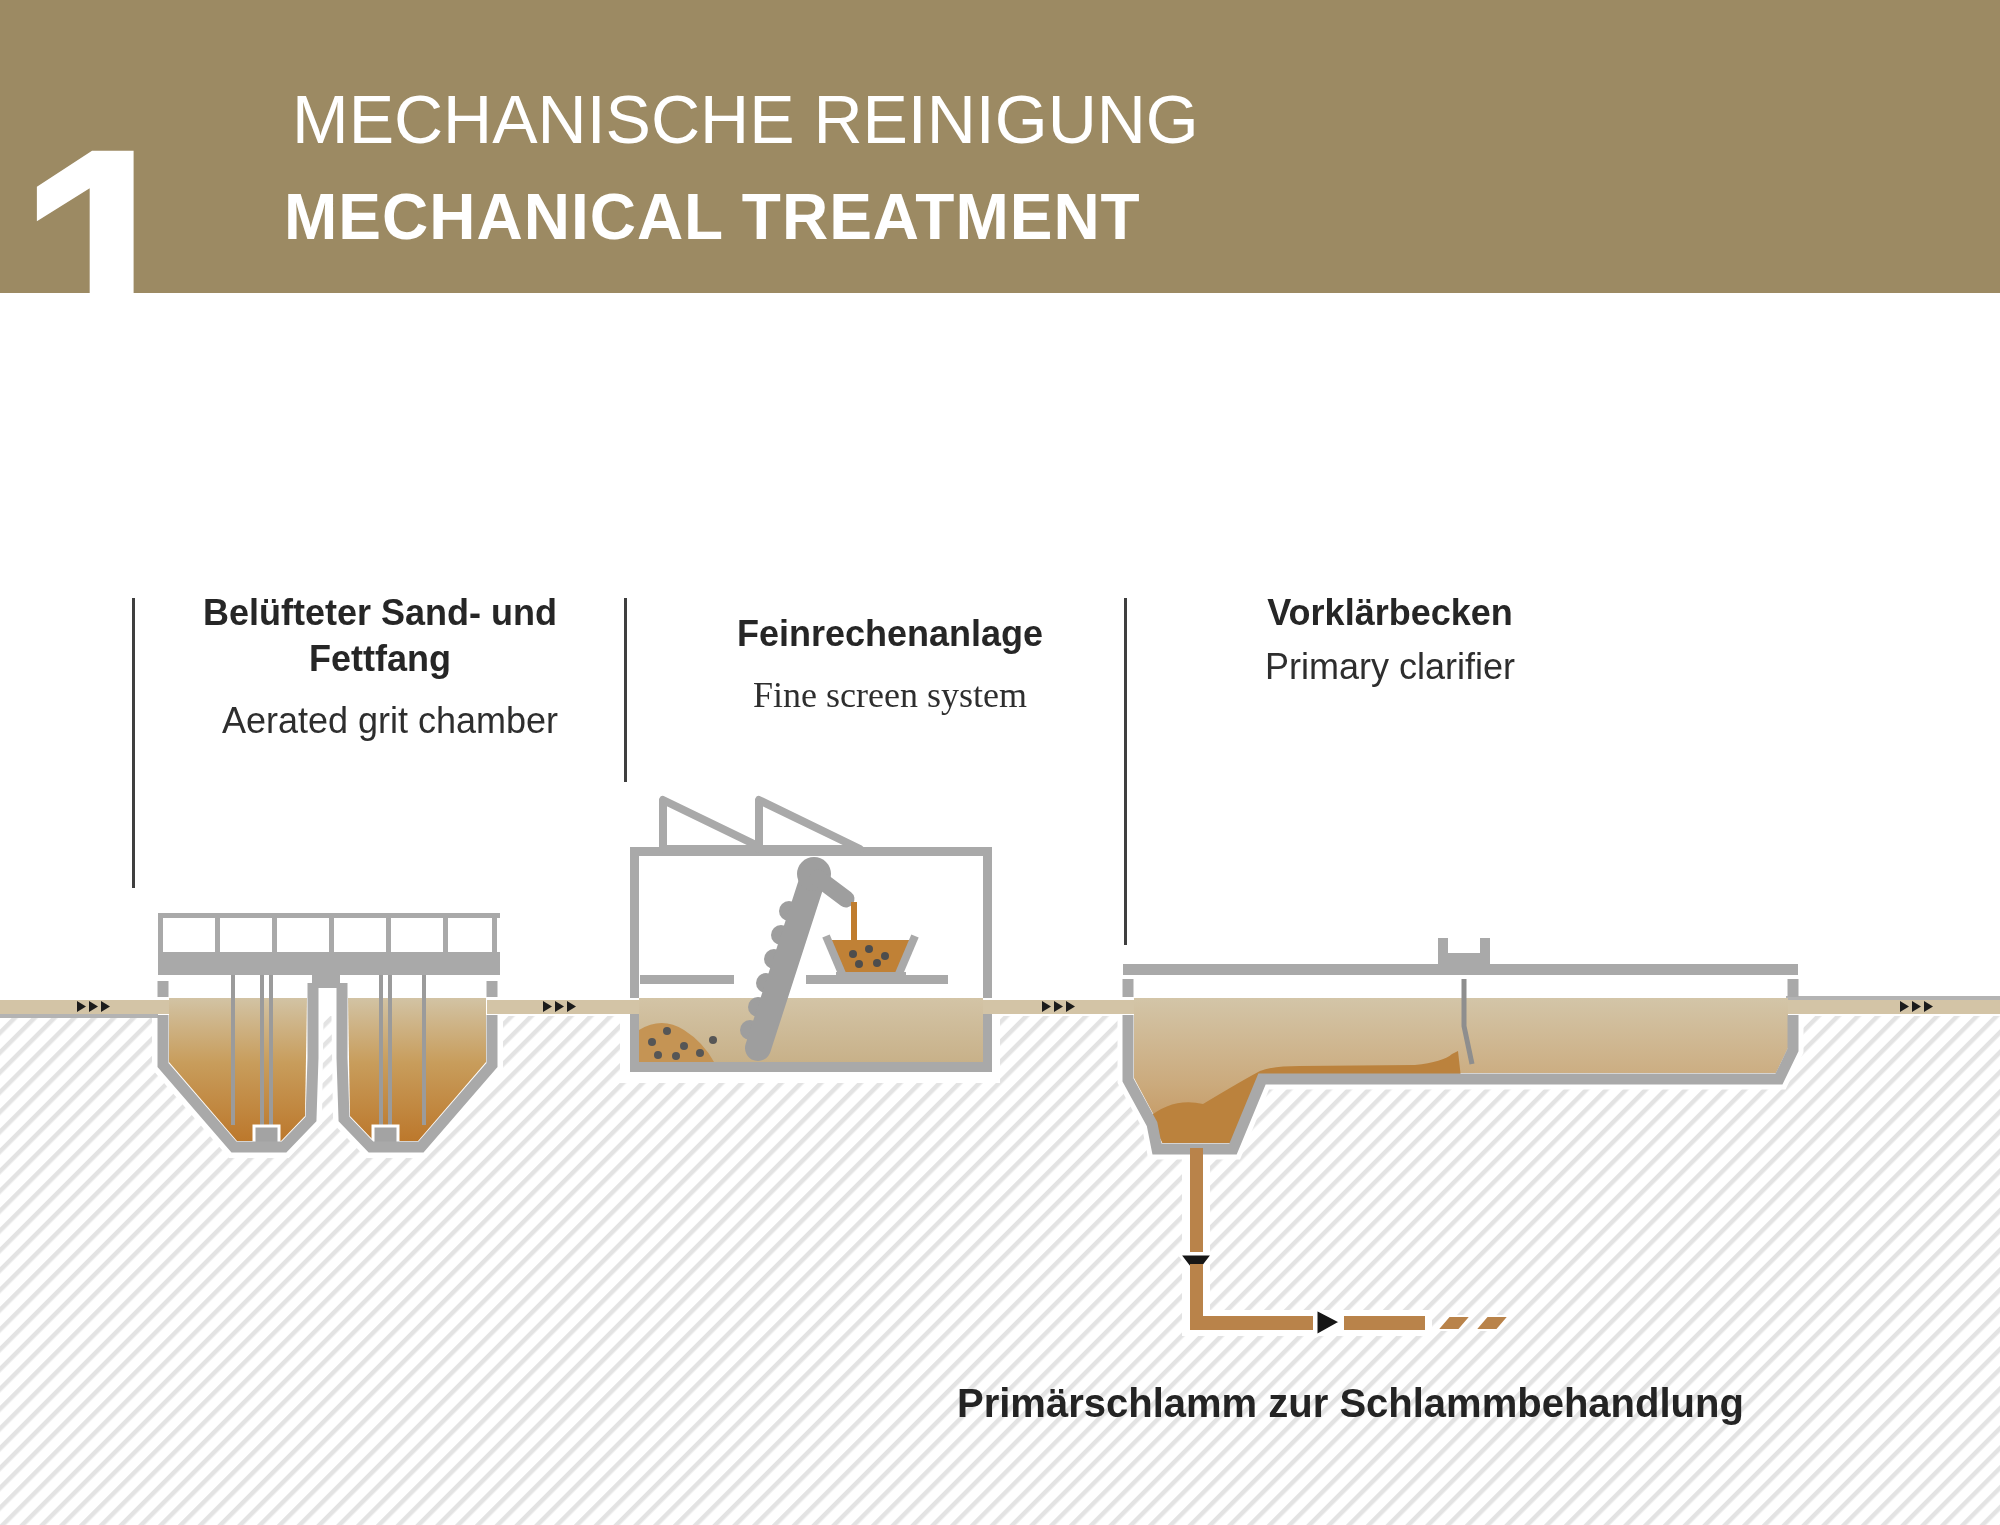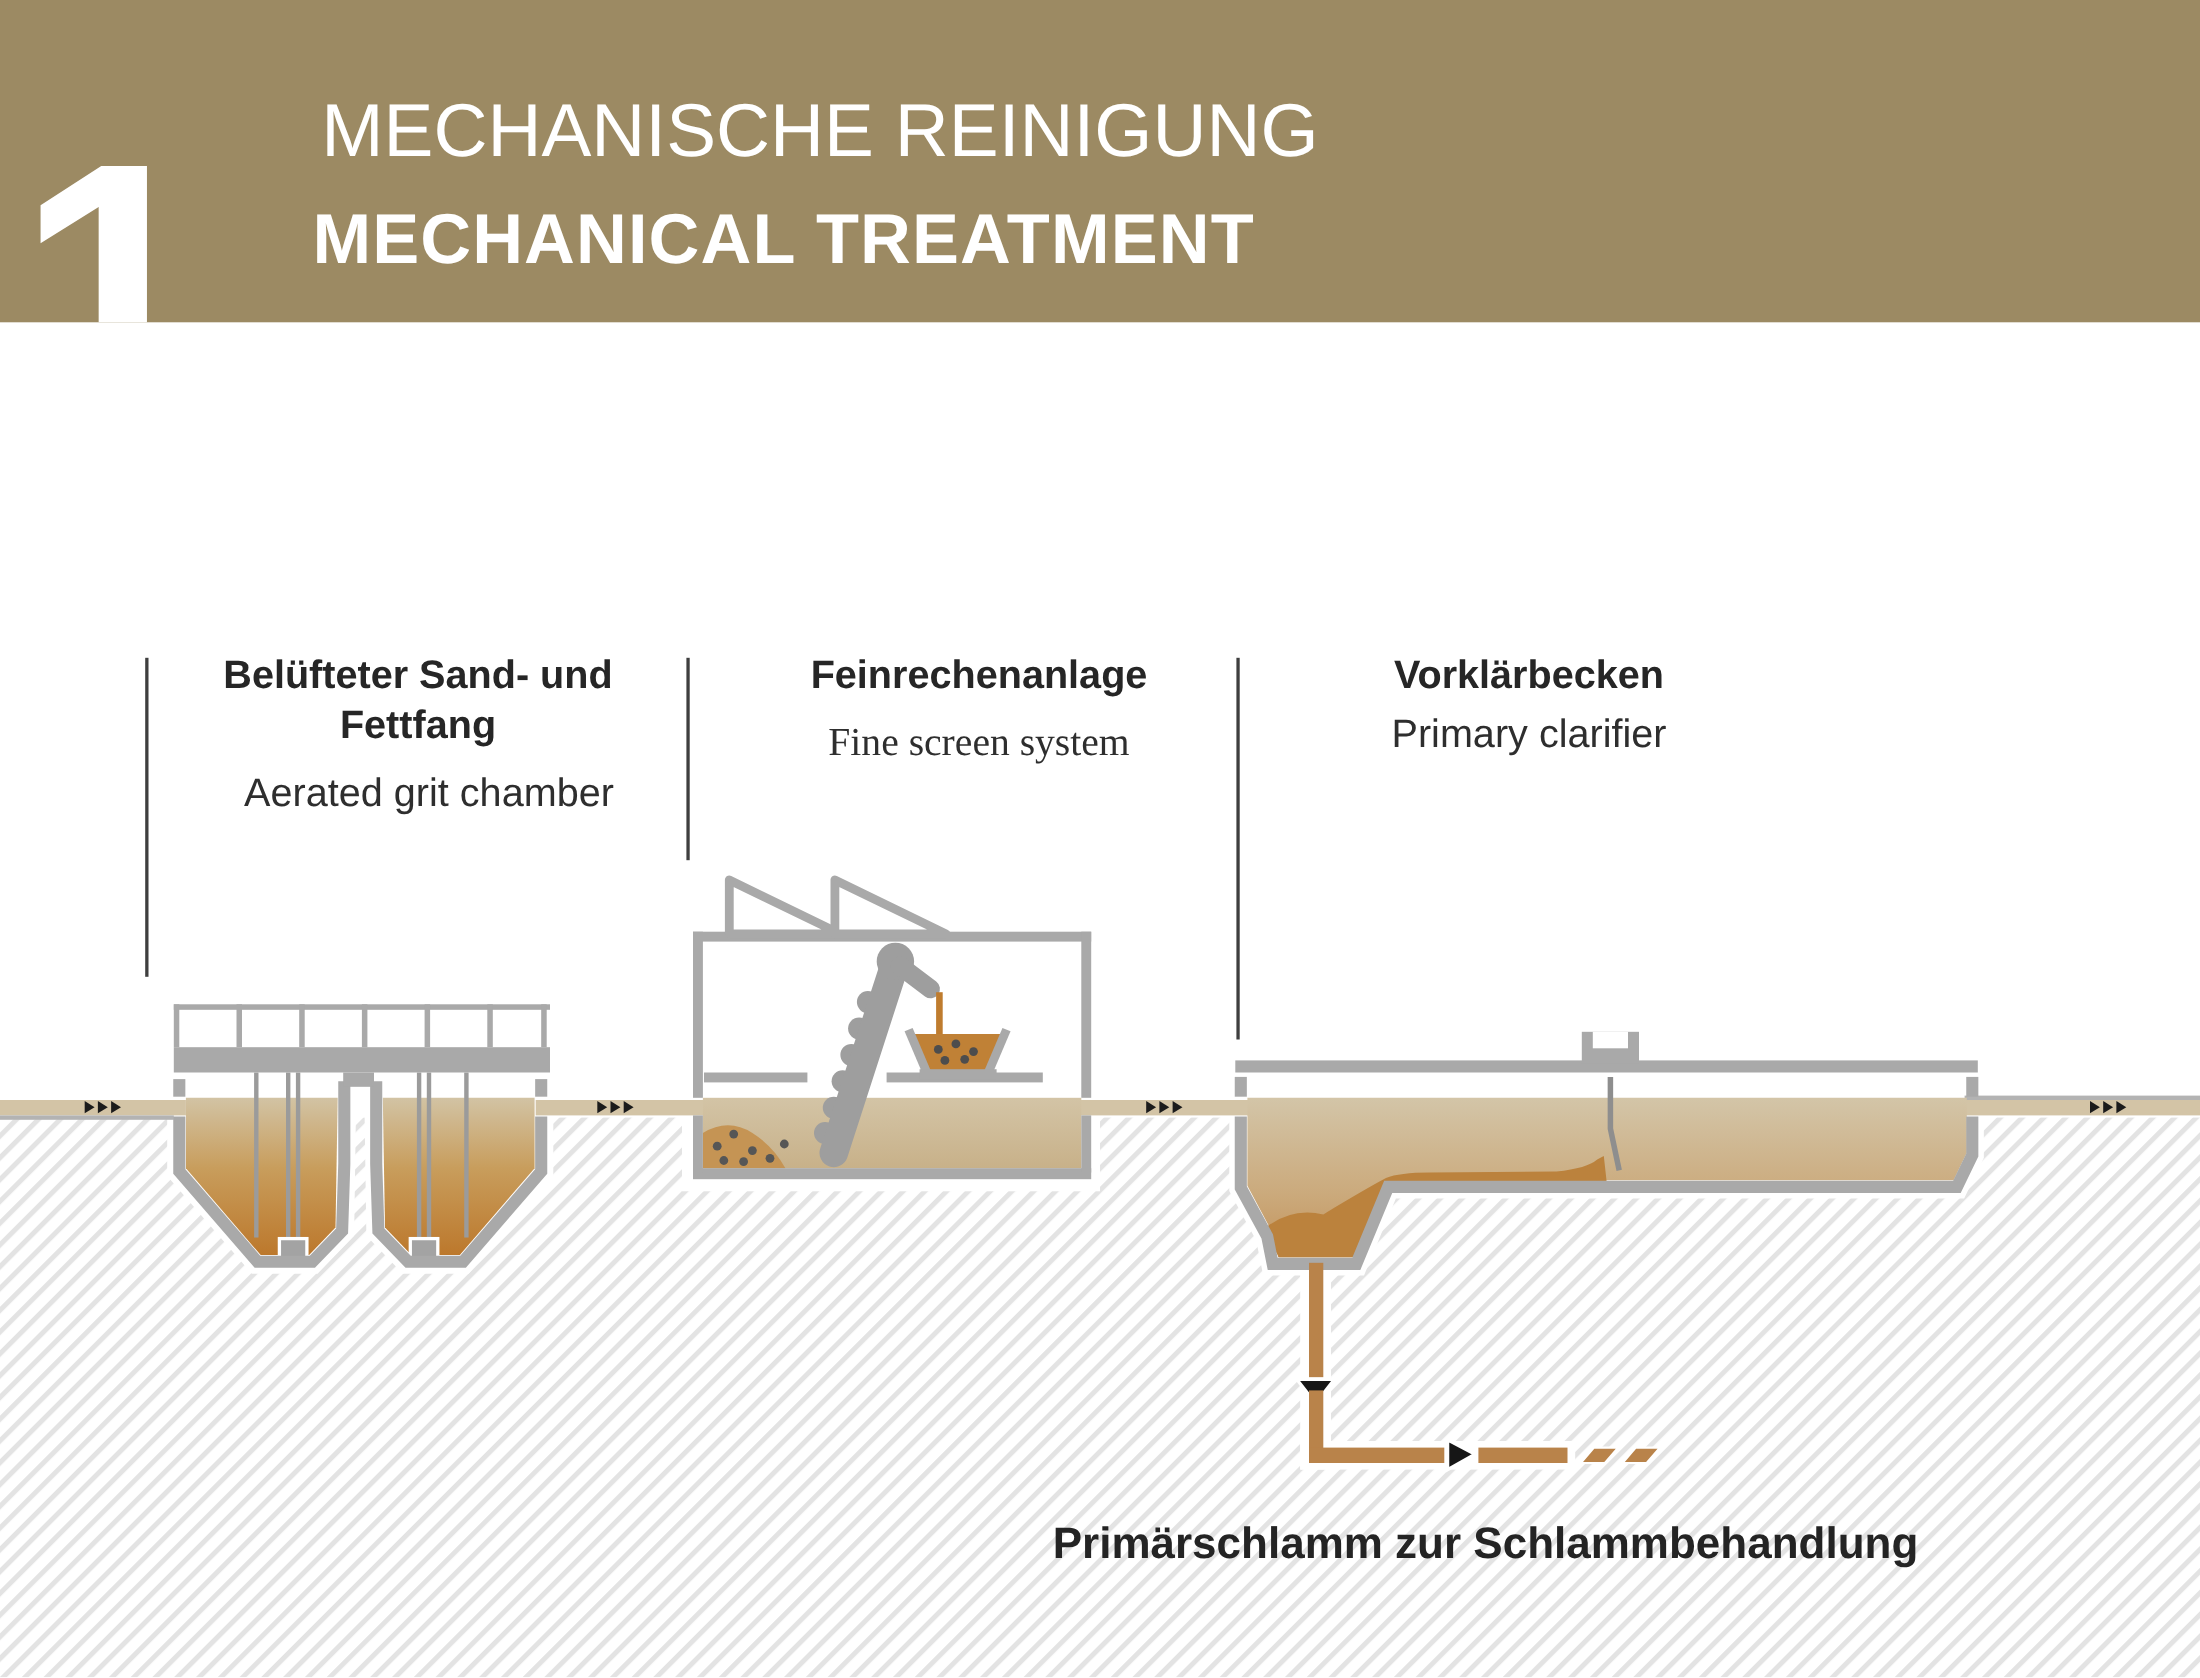--- a/index.html
+++ b/index.html
@@ -223,21 +223,21 @@
 
   <div class="vline" style="left:132px;top:598px;height:290px;"></div>
   <div class="callout" style="left:160px;top:590px;width:440px;">
     <div class="de">Belüfteter Sand- und Fettfang</div>
   </div>
   <div class="callout" style="left:160px;top:698px;width:460px;">
     <div class="en">Aerated grit chamber</div>
   </div>
 
   <div class="vline" style="left:624px;top:598px;height:184px;"></div>
-  <div class="callout" style="left:650px;top:590px;width:480px;">
+  <div class="callout" style="left:650px;top:611px;width:480px;">
     <div class="de">Feinrechenanlage</div>
     <div class="en" style="margin-top:16px;font-family:Liberation Serif, serif;">Fine screen system</div>
   </div>
 
   <div class="vline" style="left:1124px;top:598px;height:347px;"></div>
   <div class="callout" style="left:1150px;top:590px;width:480px;">
     <div class="de">Vorklärbecken</div>
     <div class="en" style="margin-top:8px;">Primary clarifier</div>
   </div>
 

